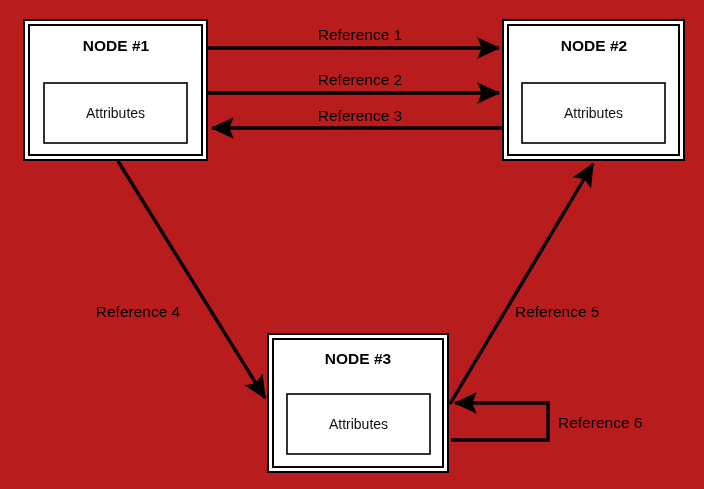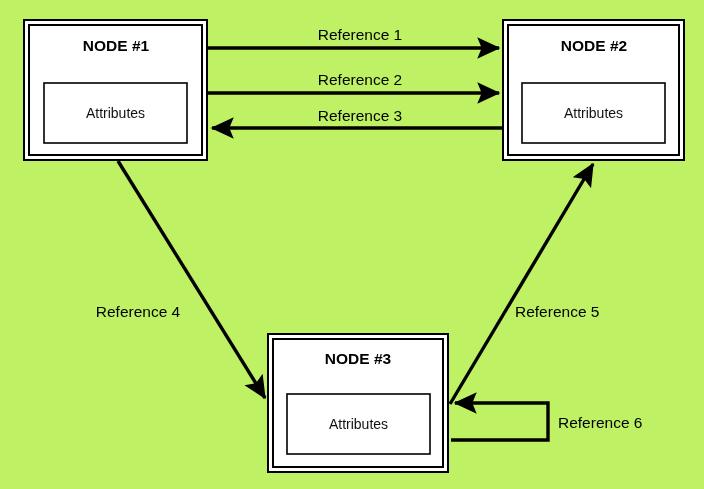--- a/index.html
+++ b/index.html
@@ -12,21 +12,21 @@
     width: 704px;
     height: 489px;
     font-family: "Liberation Sans", sans-serif;
     color: #000000;
     overflow: hidden;
   }
   #diagram-root {
     position: relative;
     width: 704px;
     height: 489px;
-    background: #bef264;
+    background: #b91c1c;
   }
   svg#diagram-svg {
     position: absolute;
     left: 0;
     top: 0;
     width: 704px;
     height: 489px;
     display: block;
   }
   .node-outer {

